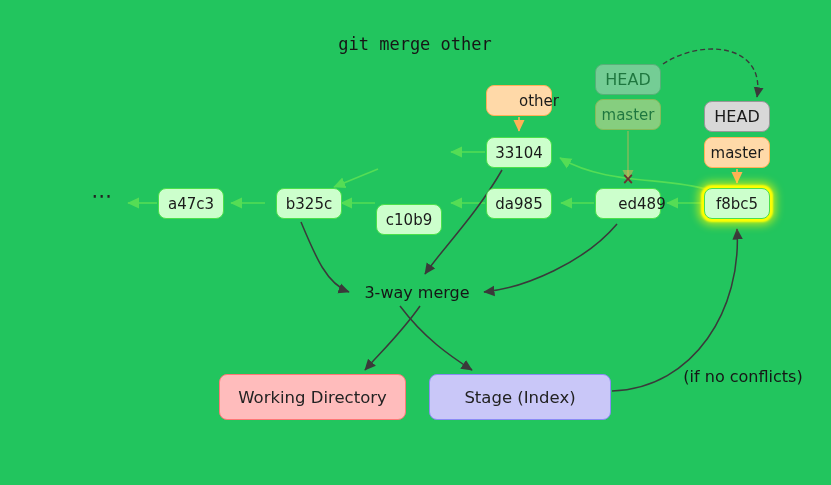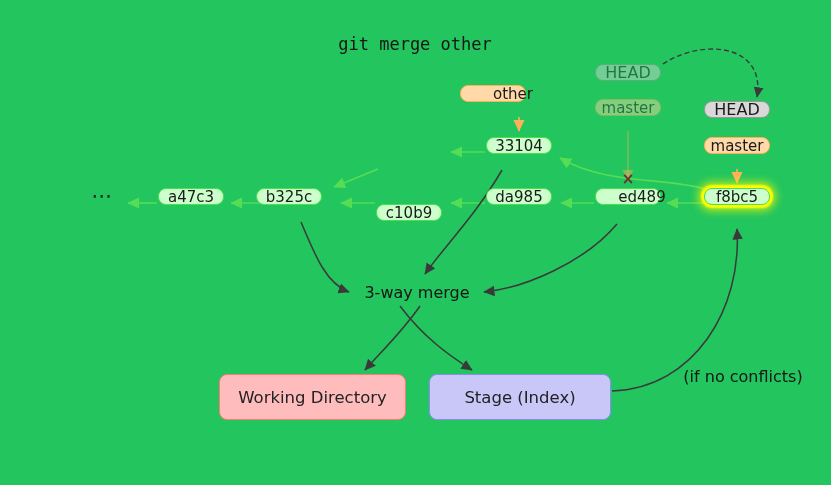--- a/index.html
+++ b/index.html
@@ -2,21 +2,21 @@
 <html><head>
 <meta charset="utf-8">
 <style>
   html,body{margin:0;padding:0;background:#fff;}
   .canvas{
     position:relative;width:831px;height:485px;background:#22c55e;overflow:hidden;
     font-family:"DejaVu Sans",sans-serif;
   }
   .canvas svg{position:absolute;left:0;top:0;z-index:1;}
   .node{
-    position:absolute;box-sizing:border-box;width:66px;height:17px;
+    position:absolute;box-sizing:border-box;width:66px;height:31px;
     border-radius:8px;display:flex;align-items:center;justify-content:center;
     font-size:15px;color:#1a1a1a;z-index:2;
   }
   .commit{background:#ccffcc;border:1.5px solid #4be04b;}
   .ref-orange{background:#ffd9a8;border:1.5px solid #ffb057;}
   .ref-gray{background:#d8d8d8;border:1.5px solid #989898;font-size:16px;}
   .faded{opacity:0.45;}
   .highlight{box-shadow:0 0 2px 3px #ffff00, 0 0 9px 6px rgba(255,255,0,.65);}
   .bigbox{
     position:absolute;box-sizing:border-box;height:46px;border-radius:8px;
@@ -77,28 +77,28 @@
     <path d="M612,391 C695,388 742,308 737,229" stroke="#3a3a3a" stroke-width="1.5" fill="none" marker-end="url(#md)"></path>
   </svg>
 
   <div class="label title">git merge other</div>
   <div class="label dots">⋯</div>
   <div class="label merge-label">3-way merge</div>
   <div class="label note">(if no conflicts)</div>
   <div class="label cross">×</div>
 
   <div class="node commit" style="left:158px;top:188px;">a47c3</div>
-  <div class="node commit" style="left:256px;top:188px;border-radius:9px;">b325c</div>
+  <div class="node commit" style="left:276px;top:188px;">b325c</div>
   <div class="node commit" style="left:376px;top:204px;">c10b9</div>
   <div class="node commit" style="left:486px;top:188px;">da985</div>
   <div class="node commit" style="left:595px;top:188px;padding-left:28px;">ed489</div>
   <div class="node commit highlight" style="left:704px;top:188px;">f8bc5</div>
   <div class="node commit" style="left:486px;top:137px;">33104</div>
 
-  <div class="node ref-orange" style="left:460px;top:85px;padding-left:40px;">other</div>
+  <div class="node ref-orange" style="left:486px;top:85px;padding-left:40px;">other</div>
   <div class="node ref-gray faded" style="left:595px;top:64px;">HEAD</div>
   <div class="node ref-orange faded" style="left:595px;top:99px;">master</div>
   <div class="node ref-gray" style="left:704px;top:101px;">HEAD</div>
   <div class="node ref-orange" style="left:704px;top:137px;">master</div>
 
   <div class="bigbox stage">Stage (Index)</div>
   <div class="bigbox wd">Working Directory</div>
 
 </div>
 

